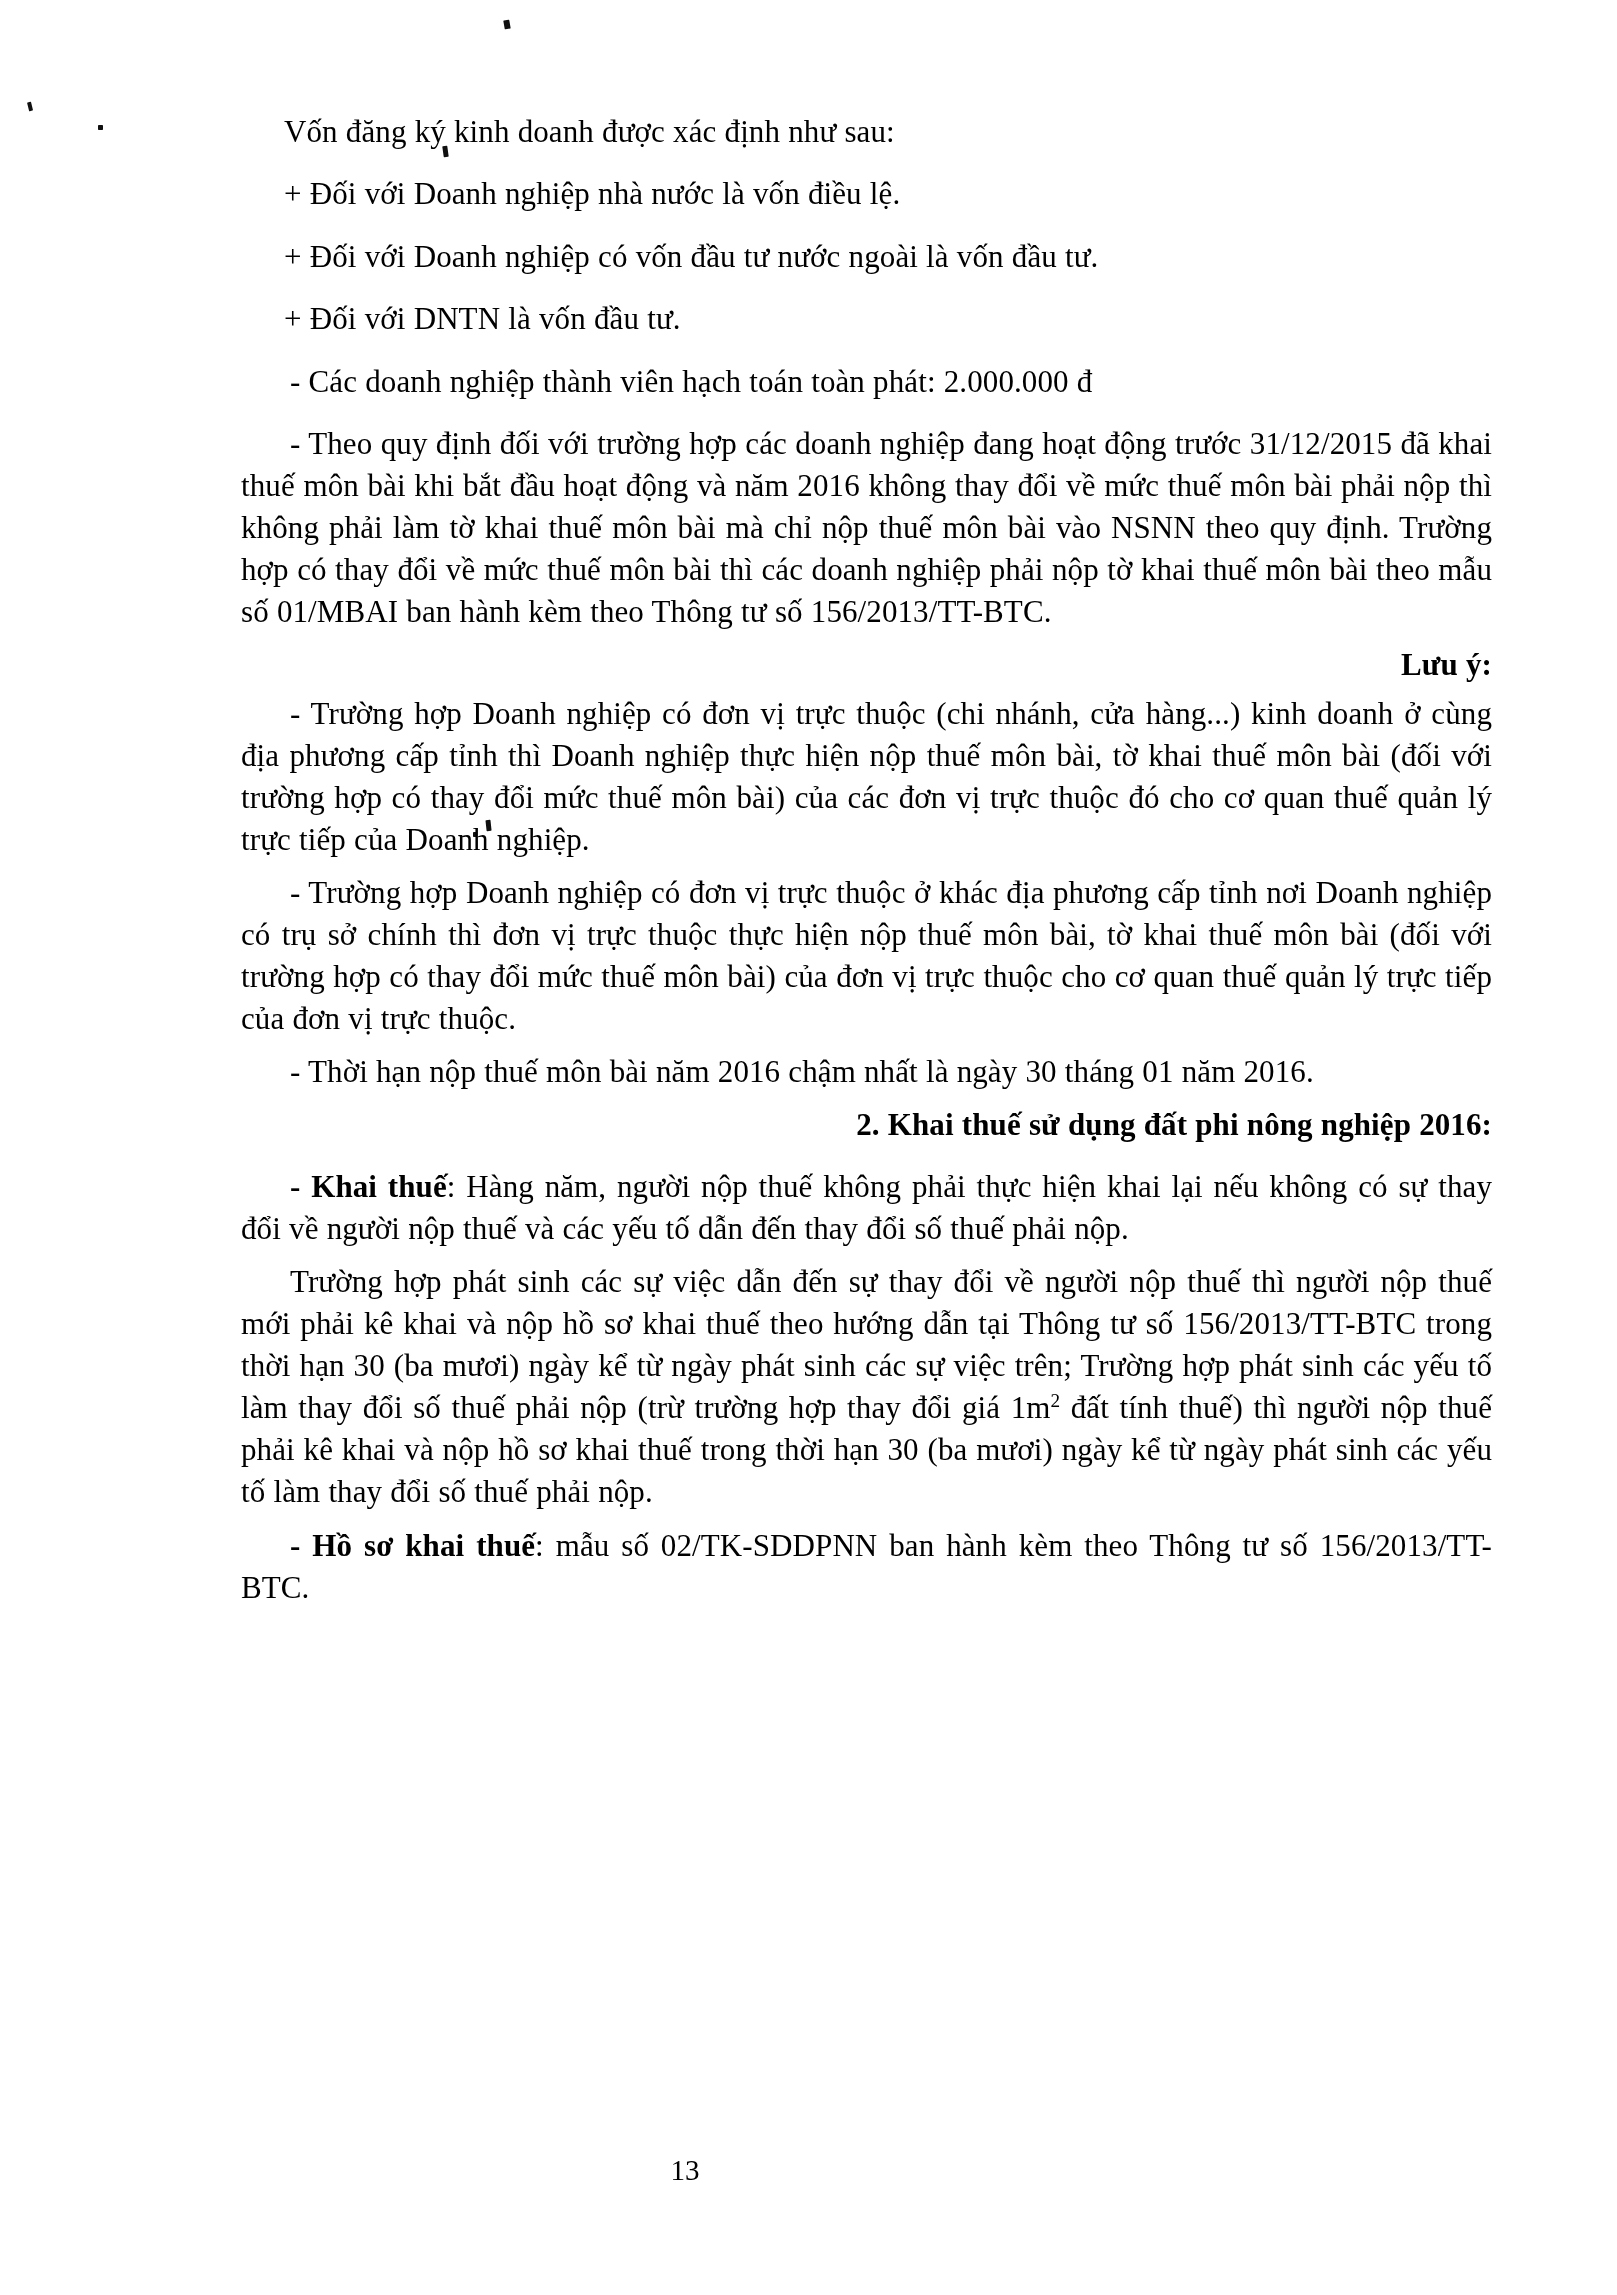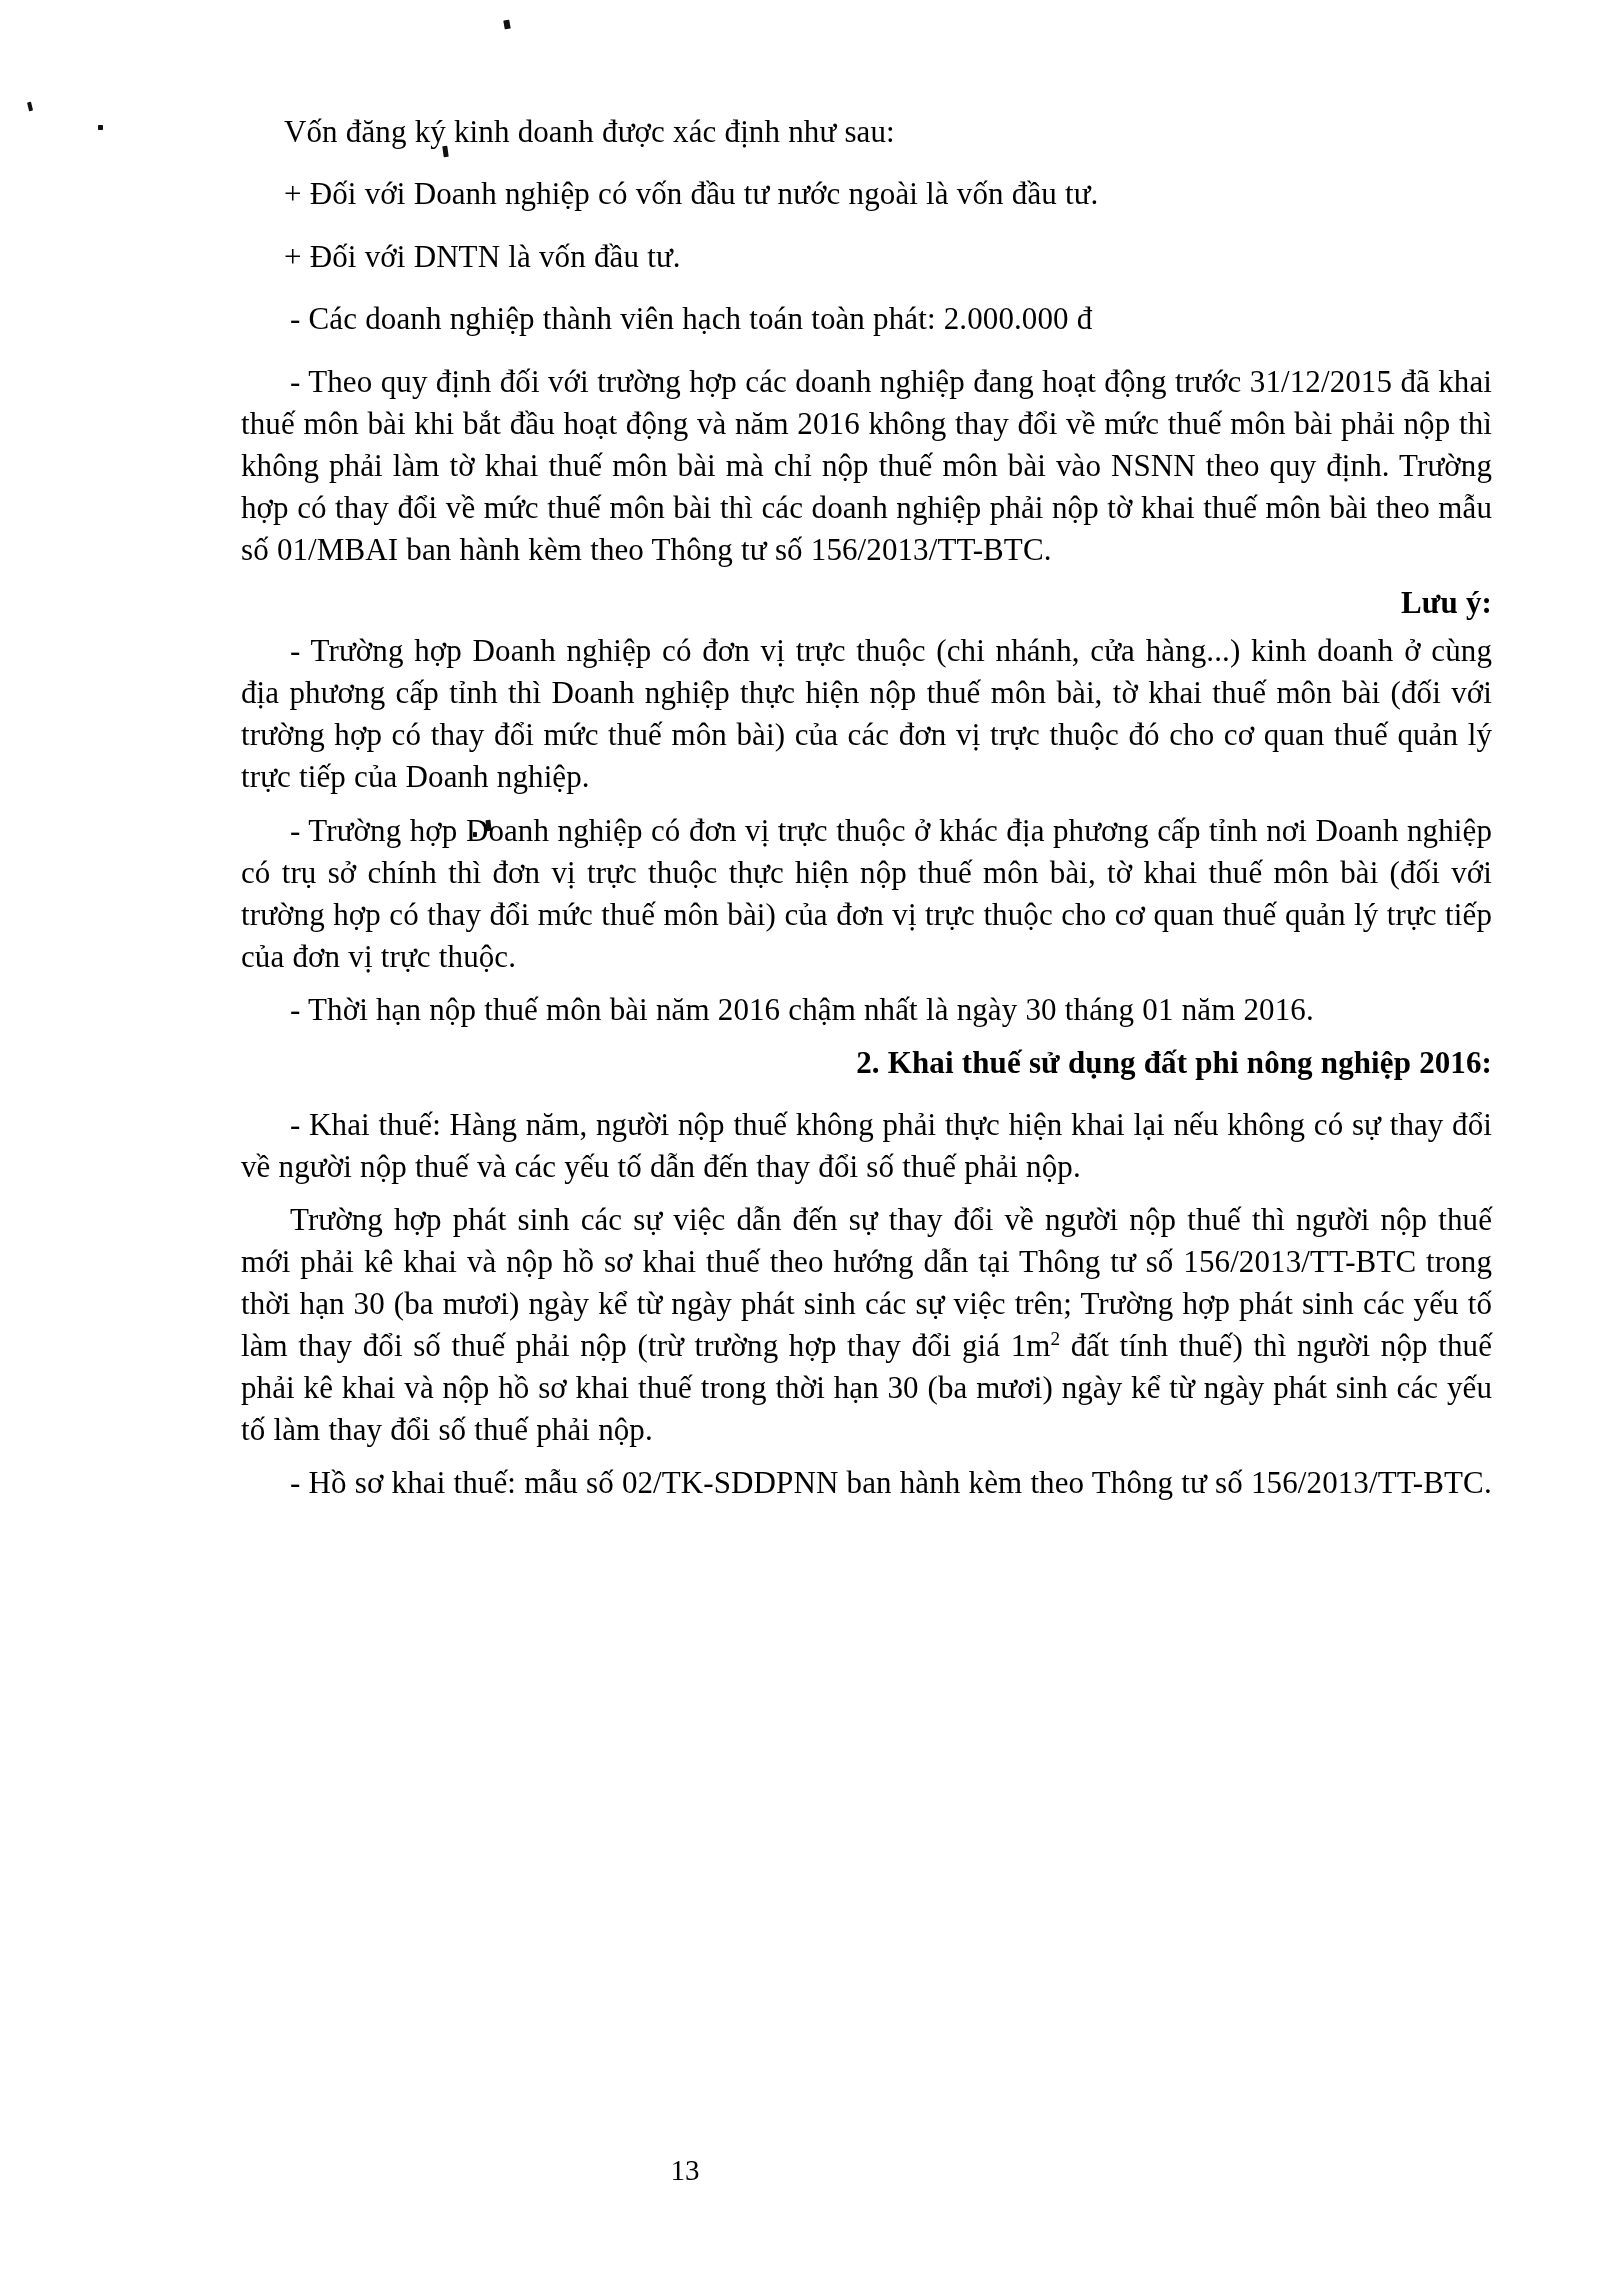--- a/index.html
+++ b/index.html
@@ -78,21 +78,21 @@
     text-align: right;
   }
   p.subheading {
     text-indent: 63px;
     font-weight: bold;
     margin-top: 9.2px;
     margin-bottom: 20px;
     text-align: right;
   }
 
-  b, .bold { font-weight: normal; }
+  b, .bold { font-weight: bold; }
 
   sup {
     font-size: 0.62em;
     vertical-align: super;
     line-height: 0;
   }
 
   .pagenum {
     position: absolute;
     left: 0;
@@ -112,20 +112,21 @@
   <span class="speck s2"></span>
   <span class="speck s3"></span>
   <span class="speck s4"></span>
   <span class="speck s5"></span>
   <span class="speck s6"></span>
 
   <div class="textblock">
 
     <p class="lead">Vốn đăng ký kinh doanh được xác định như sau:</p>
 
+    <p class="listitem">+ Đối với Doanh nghiệp nhà nước là vốn điều lệ.</p>
 
     <p class="listitem">+ Đối với Doanh nghiệp có vốn đầu tư nước ngoài là vốn đầu tư.</p>
 
 
     <p class="listitem">+ Đối với DNTN là vốn đầu tư.</p>
 
 
     <p class="dashitem">- Các doanh nghiệp thành viên hạch toán toàn phát: 2.000.000 đ</p>
 
     <p class="body-gap">- Theo quy định đối với trường hợp các doanh nghiệp đang hoạt động trước 31/12/2015 đã khai thuế môn bài khi bắt đầu hoạt động và năm 2016 không thay đổi về mức thuế môn bài phải nộp thì không phải làm tờ khai thuế môn bài mà chỉ nộp thuế môn bài vào NSNN theo quy định. Trường hợp có thay đổi về mức thuế môn bài thì các doanh nghiệp phải nộp tờ khai thuế môn bài theo mẫu số 01/MBAI ban hành kèm theo Thông tư số 156/2013/TT-BTC.</p>

